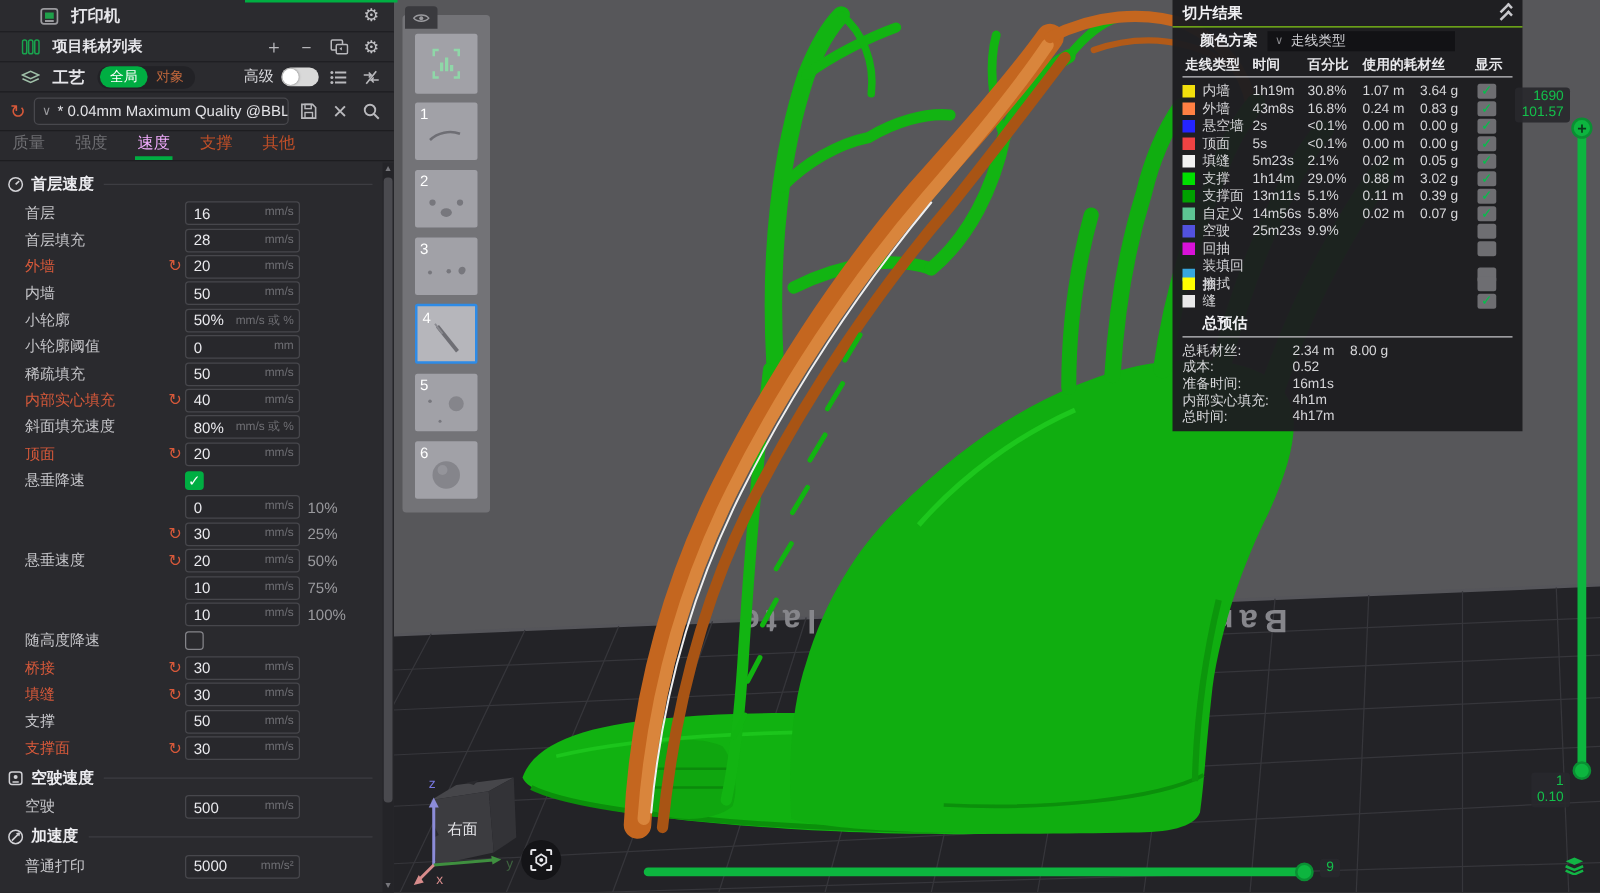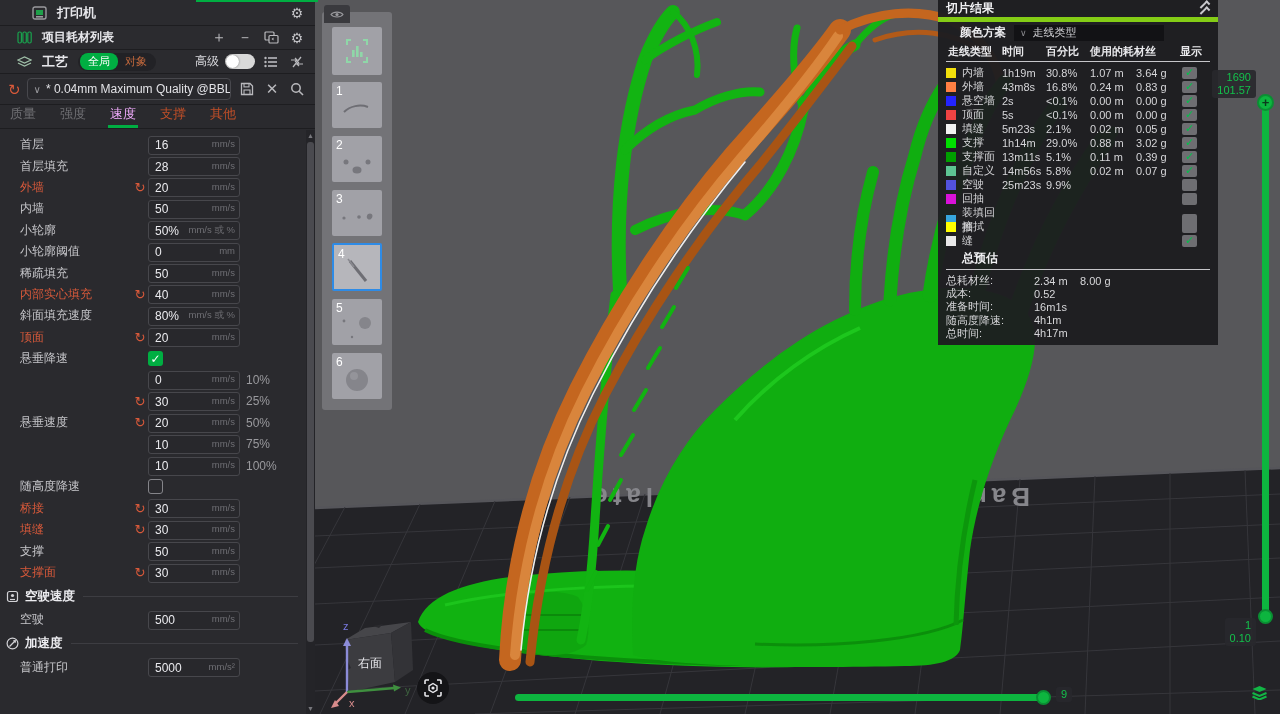--- a/index.html
+++ b/index.html
@@ -73,21 +73,21 @@
                display:flex; align-items:center; justify-content:center; cursor:pointer; }
   .pthumb { position:absolute; left:10px; width:50px; height:46px; background:rgba(165,165,171,.92); border-radius:2px;
             cursor:pointer; overflow:hidden; }
   .pthumb .num { position:absolute; left:4px; top:2px; color:#fff; font-size:12px; }
   .pthumb.sel { border:2px solid #2e8be6; background:rgba(185,185,191,.95); }
   .pthumb.stats { display:flex; align-items:center; justify-content:center; }
 
   
   .result { position:absolute; right:62px; top:0; width:280px; background:rgba(29,29,32,.96); color:#d6d6d9;
             font-size:11px; z-index:6; padding-bottom:6px; }
-  .res-hd { display:flex; align-items:center; height:22px; padding:0 8px; border-bottom:5px solid #84cc16;justify-content:center; }
+  .res-hd { display:flex; align-items:center; height:22px; padding:0 8px; border-bottom:1px solid #84cc16;justify-content:center; }
   .res-title { font-weight:bold; font-size:12px; color:#f0f0f3; }
   .collapse-ic { margin-left:auto; cursor:pointer; display:flex; flex-direction:column; gap:1px; }
   .collapse-ic i { width:10px; height:5px; border:solid #c9c9cd; border-width:2px 2px 0 0; transform:rotate(-45deg); display:block; }
   .scheme-row { display:flex; align-items:center; height:21px; padding:0 22px; }
   .scheme-lbl { font-weight:bold; color:#ececef; font-size:11.5px; }
   .scheme-dd { margin-left:8px; width:150px; height:16px; background:#121215; color:#cfcfd3; display:flex; align-items:center;
                padding:0 6px; font-size:11px; cursor:pointer; }
   .scheme-dd .chev { color:#8a8a8e; font-size:9px; margin-right:6px; }
   .lgrid { display:grid; grid-template-columns:16px 40px 44px 44px 46px 44px 1fr; align-items:center; padding:0 8px; height:14px; }
   .lgrid.header { font-weight:bold; color:#e8e8eb; height:16px; }
@@ -217,20 +217,29 @@
     <div class="tabs-row">
       <span class="tab">质量</span>
       <span class="tab">强度</span>
       <span class="tab active modified">速度</span>
       <span class="tab modified">支撑</span>
       <span class="tab modified">其他</span>
     </div>
 
     <div class="params">
 
+      <div class="sec-h">
+        <span class="sec-ic">
+          <svg width="13" height="13" viewBox="0 0 13 13">
+              <circle cx="6.5" cy="6.5" r="5.4" fill="none" stroke="#d2d2d6" stroke-width="1.2"></circle>
+              <path d="M6.5 6.5 L9.3 3.9" stroke="#d2d2d6" stroke-width="1.3"></path>
+            </svg>
+        </span>
+        <span>首层速度</span>
+      </div>
       <div class="prow">
         <span class="plabel">首层</span>
         <span class="prst empty">↻</span>
         <span class="inp-wrap"><input value="16" style=""><span class="unit">mm/s</span></span>
       </div>
       <div class="prow">
         <span class="plabel">首层填充</span>
         <span class="prst empty">↻</span>
         <span class="inp-wrap"><input value="28" style=""><span class="unit">mm/s</span></span>
       </div>
@@ -686,21 +695,21 @@
           <span>成本:</span>
           <span>0.52</span>
           <span></span>
         </div>
       <div class="tgrid">
           <span>准备时间:</span>
           <span>16m1s</span>
           <span></span>
         </div>
       <div class="tgrid">
-          <span>随高度降速:</span>
+          <span>内部实心填充:</span>
           <span>4h1m</span>
           <span></span>
         </div>
       <div class="tgrid">
           <span>总时间:</span>
           <span>4h17m</span>
           <span></span>
         </div>
     </div>
 

